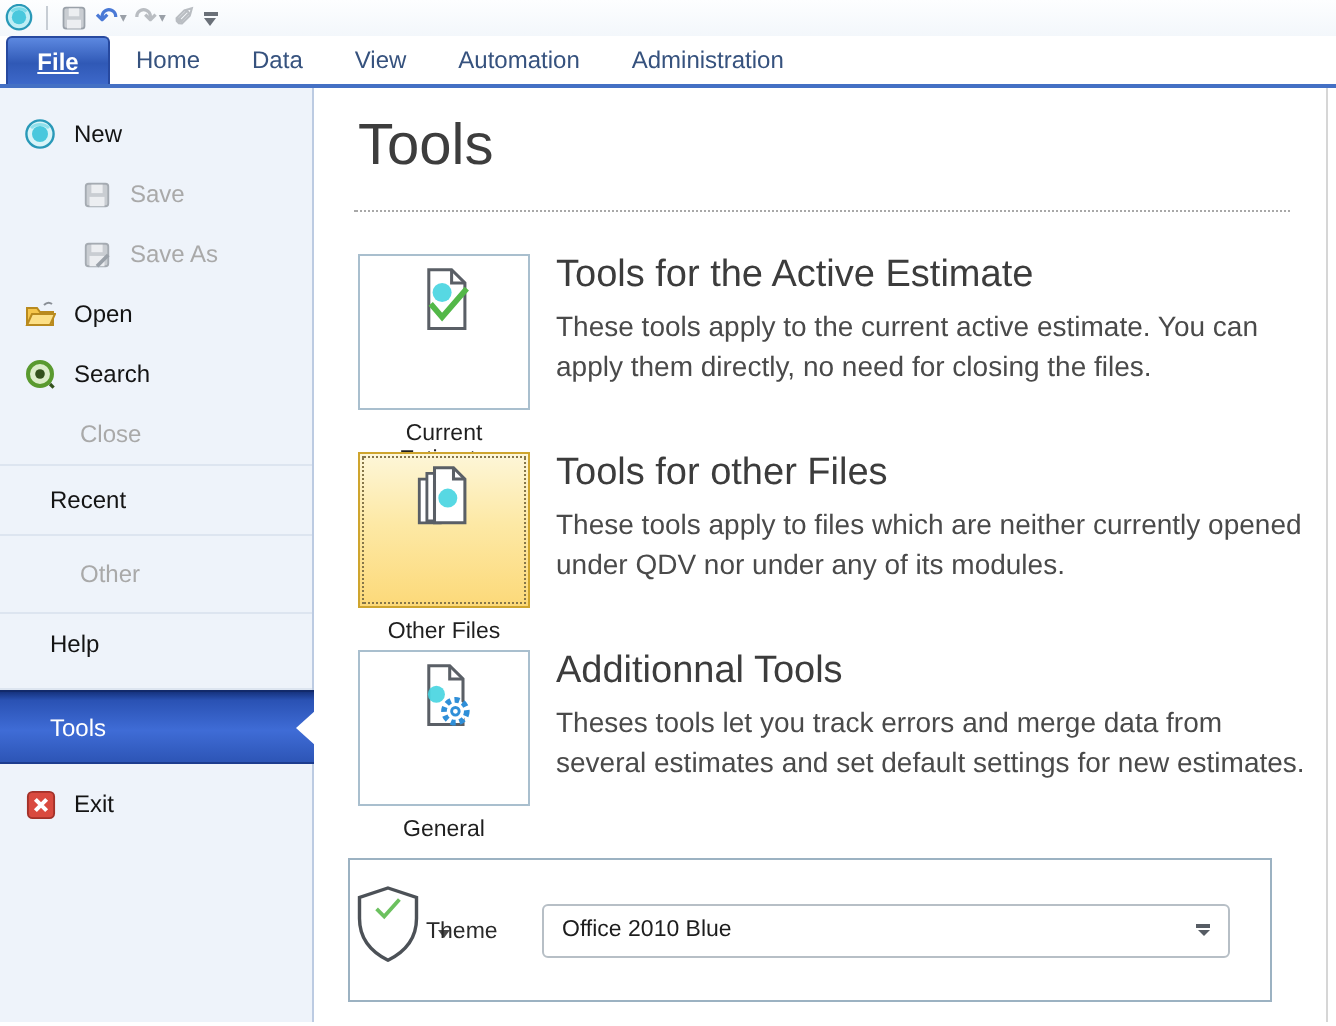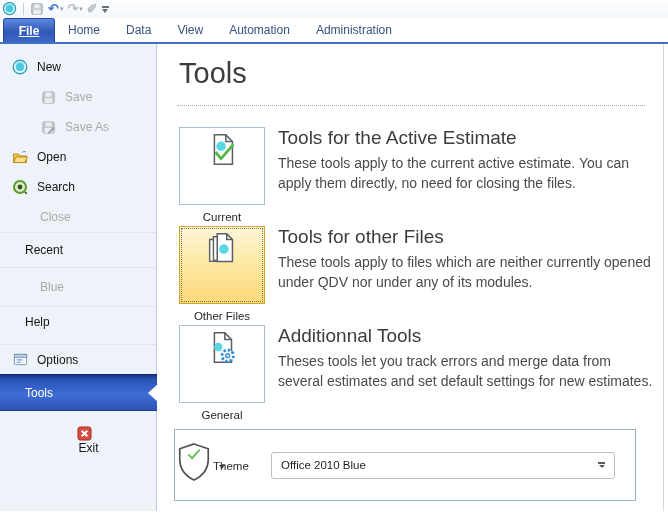--- a/index.html
+++ b/index.html
@@ -73,21 +73,21 @@
     border-top:1px solid #122a6b; border-bottom:1px solid #1d3c8e;
     margin-right:-1px;
   }
   .sitem.selected .slabel { margin-left:0; }
   .sel-arrow {
     position:absolute; right:-1px; top:50%; transform:translateY(-50%);
     width:0; height:0;
     border-top:9px solid transparent; border-bottom:9px solid transparent;
     border-right:10px solid #ffffff;
   }
-  .sitem.exit { margin-top:14px; height:30px;flex-direction:column; }
+  .sitem.exit { margin-top:5px; height:30px; }
 
   
   .content {
     flex:1; background:#fff; padding:0 0 0 20px;
     border-right:1px solid #d6d6d6; margin-right:4px; overflow:hidden;
   }
   .page-title { font-size:29px; color:#3d3d3d; font-weight:400;
                 margin:13px 0 0 2px; letter-spacing:0; }
   .dotted { border-bottom:1px dotted #a8a8a8; margin:15px 18px 0 0; }
 
@@ -245,43 +245,33 @@
 
       <div class="ssep"></div>
 
       <div class="sitem noicon" style="height:34px">
         <span class="slabel">Recent</span>
       </div>
 
       <div class="ssep"></div>
 
       <div class="sitem noicon disabled" style="height:38px">
-        <span class="slabel">Blue</span>
+        <span class="slabel">Other</span>
       </div>
 
       <div class="ssep"></div>
 
 
       <div class="sitem noicon">
         <span class="slabel">Help</span>
       </div>
 
       <div class="gap6"></div>
       <div class="ssep"></div>
 
-      <div class="sitem" style="height:29px">
-        <span class="sicon">
-          <svg width="15" height="15" viewBox="0 0 16 16">
-              <rect x="1.5" y="2.5" width="13" height="11" rx="1" fill="#f3f7fc" stroke="#7a93b4"></rect>
-              <rect x="1.5" y="2.5" width="13" height="3.2" fill="#bcd2ea" stroke="#7a93b4"></rect>
-              <path d="M4 8.5 h6 M4 11 h4" stroke="#7aa0cf" stroke-width="1.3"></path>
-            </svg>
-        </span>
-        <span class="slabel">Options</span>
-      </div>
 
       <div class="sitem selected">
         <span class="slabel">Tools</span>
         <span class="sel-arrow"></span>
       </div>
 
       <div class="sitem exit">
         <span class="sicon">
           <svg width="15" height="15" viewBox="0 0 16 16">
               <rect x="1" y="1" width="14" height="14" rx="2.5" fill="#d94a3f" stroke="#a33129"></rect>

